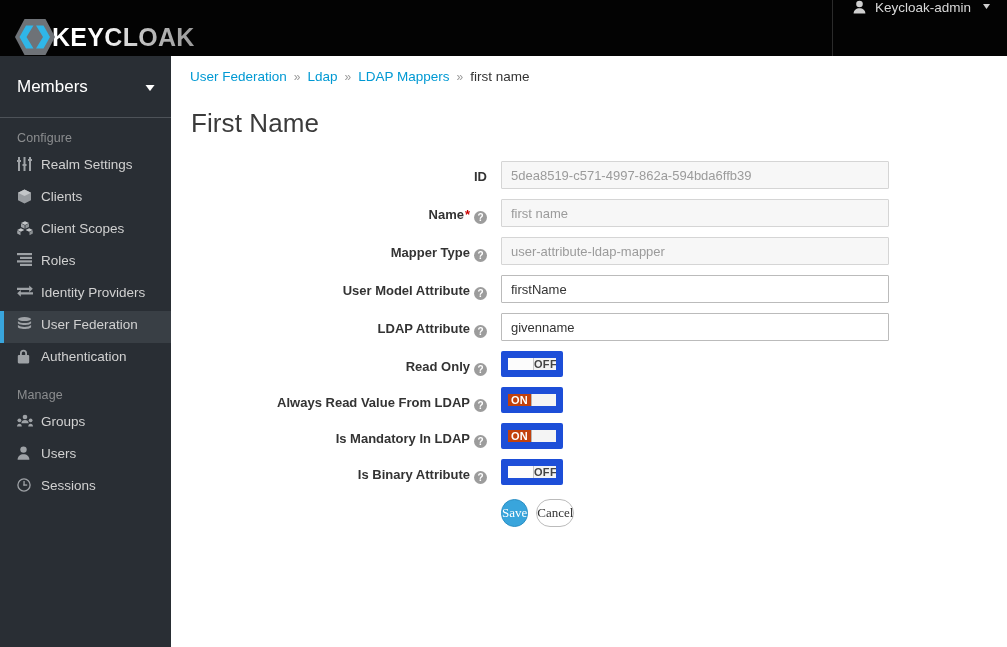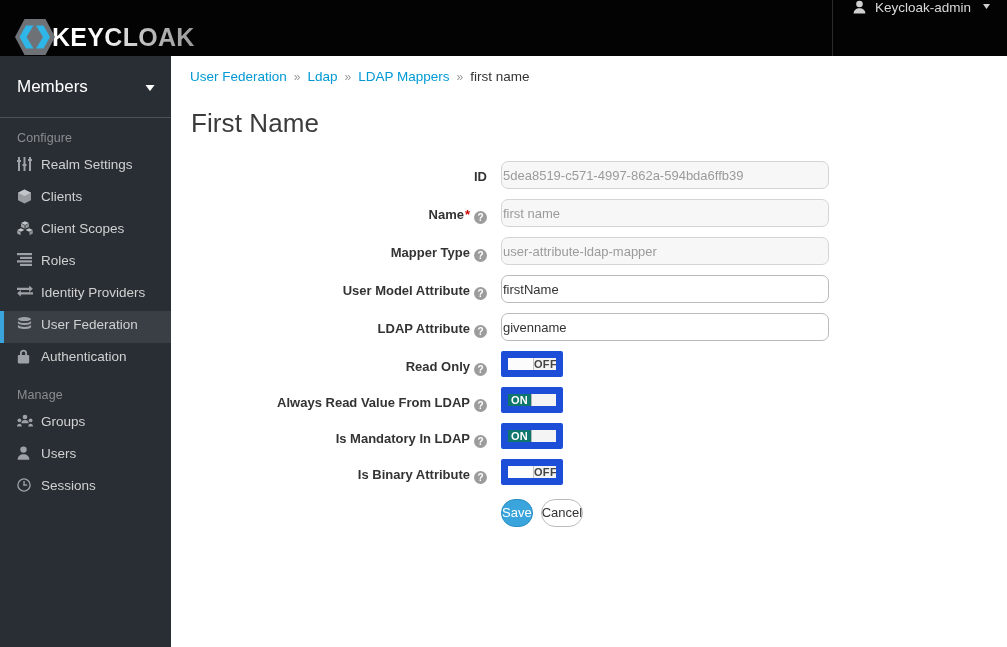--- a/index.html
+++ b/index.html
@@ -179,29 +179,29 @@
     margin-left: 4px;
     vertical-align: -2px;
     cursor: pointer;
     font-family: "Liberation Sans", sans-serif;
   }
   .form-control {
     flex: 1 1 auto;
     padding-right: 116px;
   }
   input.txt {
-    width: 328px;
+    width: 388px;
     height: 28px;
     border: 1px solid #bbb;
     background: #fff;
     color: #333;
     font-size: 13px;
-    padding: 2px 1px;
+    padding: 2px 9px;
     font-family: "Liberation Sans", sans-serif;
-    border-radius: 7px;
+    border-radius: 1px;
     outline: none;
   }
   input.txt[disabled] {
     background: #f7f7f7;
     color: #9b9b9b;
     border-color: #d5d5d5;
     cursor: not-allowed;
   }
 
   
@@ -219,42 +219,42 @@
     flex: 1 1 auto;
     display: flex; align-items: center; justify-content: center;
     font-size: 11px; font-weight: bold;
     letter-spacing: .3px;
   }
   .switch .knob {
     width: 25px; flex: none;
     background: #f4f4f4;
   }
   .switch.on .lbl {
-    background: #0f766e; color: #fff; order: 1;
+    background: #c2410c; color: #fff; order: 1;
   }
   .switch.on .knob { order: 2; border-left: 1px solid #b6b6b6; }
   .switch.off .lbl {
     background: #f4f4f4; color: #444; order: 2;
     border-left: 1px solid #c6c6c6;
   }
   .switch.off .knob { order: 1; background: #fcfcfc; }
 
   
   .btn-row {
     display: flex; gap: 8px;
     padding-left: 330px;
     margin-top: 14px;
   }
   .btn {
     font-size: 13px;
     height: 28px;
     padding: 0 0;
     border-radius: 14px;
     cursor: pointer;
-    font-family: Liberation Sans, sans-serif;
+    font-family: Liberation Serif, serif;
     line-height: 26px;
   }
   .btn-primary {
     background: #39a5dc;
     border: 1px solid #2b8fc4;
     color: #fff;
   }
   .btn-default {
     background: #fff;
     border: 1px solid #bbb;

